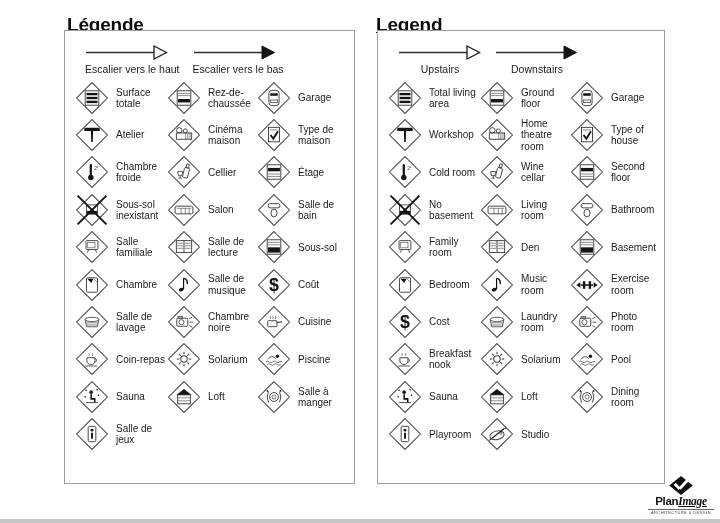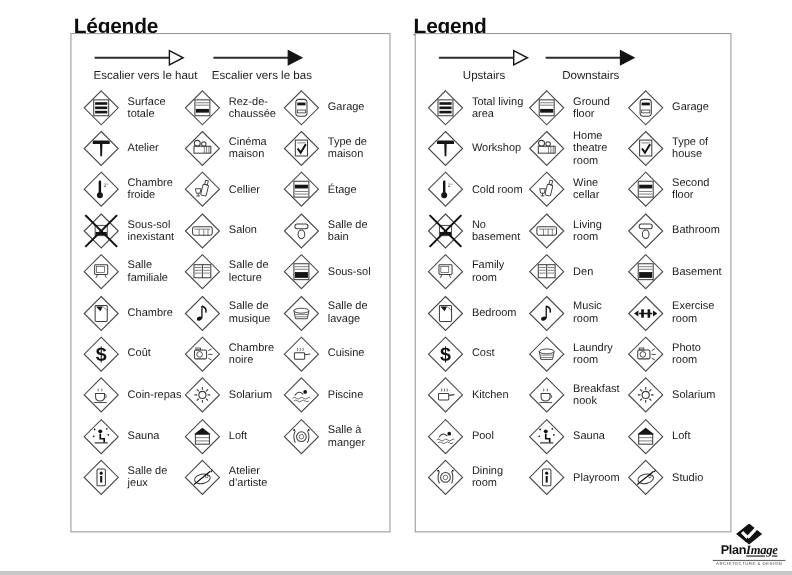--- a/index.html
+++ b/index.html
@@ -417,34 +417,34 @@
       <div class="cell">
         <svg class="dicon" viewBox="0 0 40 40">
           <use href="#diamond-shape" xlink:href="#diamond-shape"></use>
           <use href="#sym-music-room" xlink:href="#sym-music-room"></use>
         </svg>
         <div class="cell-label">Salle de musique</div>
       </div>
       <div class="cell">
         <svg class="dicon" viewBox="0 0 40 40">
           <use href="#diamond-shape" xlink:href="#diamond-shape"></use>
+          <use href="#sym-cost" xlink:href="#sym-cost"></use>
+        </svg>
+        <div class="cell-label">Coût</div>
+      </div>
+      <div class="cell">
+        <svg class="dicon" viewBox="0 0 40 40">
+          <use href="#diamond-shape" xlink:href="#diamond-shape"></use>
           <use href="#sym-laundry-room" xlink:href="#sym-laundry-room"></use>
         </svg>
         <div class="cell-label">Salle de lavage</div>
       </div>
       <div class="cell">
         <svg class="dicon" viewBox="0 0 40 40">
           <use href="#diamond-shape" xlink:href="#diamond-shape"></use>
-          <use href="#sym-cost" xlink:href="#sym-cost"></use>
-        </svg>
-        <div class="cell-label">Coût</div>
-      </div>
-      <div class="cell">
-        <svg class="dicon" viewBox="0 0 40 40">
-          <use href="#diamond-shape" xlink:href="#diamond-shape"></use>
           <use href="#sym-photo-room" xlink:href="#sym-photo-room"></use>
         </svg>
         <div class="cell-label">Chambre noire</div>
       </div>
       <div class="cell">
         <svg class="dicon" viewBox="0 0 40 40">
           <use href="#diamond-shape" xlink:href="#diamond-shape"></use>
           <use href="#sym-kitchen" xlink:href="#sym-kitchen"></use>
         </svg>
         <div class="cell-label">Cuisine</div>
@@ -490,27 +490,20 @@
           <use href="#sym-dining-room" xlink:href="#sym-dining-room"></use>
         </svg>
         <div class="cell-label">Salle à manger</div>
       </div>
       <div class="cell">
         <svg class="dicon" viewBox="0 0 40 40">
           <use href="#diamond-shape" xlink:href="#diamond-shape"></use>
           <use href="#sym-playroom" xlink:href="#sym-playroom"></use>
         </svg>
         <div class="cell-label">Salle de jeux</div>
-      </div>
-      <div class="cell">
-        <svg class="dicon" viewBox="0 0 40 40">
-          <use href="#diamond-shape" xlink:href="#diamond-shape"></use>
-          <use href="#sym-studio" xlink:href="#sym-studio"></use>
-        </svg>
-        <div class="cell-label">Atelier d’artiste</div>
       </div>
     </div>
 </div>
 
 <div class="panel" id="panel-en">
   <div class="arrows">
     <div class="arrow-group">
       <svg class="arrow-svg" width="84" height="16" viewBox="0 0 84 16">
         <line x1="1" y1="8.5" x2="69" y2="8.5" stroke="#2d2d2d" stroke-width="1.6"></line>
         <polygon points="69,2 81.5,8.5 69,15" fill="#ffffff" stroke="#1a1a1a" stroke-width="1.3"></polygon>
@@ -669,27 +662,20 @@
       <div class="cell">
         <svg class="dicon" viewBox="0 0 40 40">
           <use href="#diamond-shape" xlink:href="#diamond-shape"></use>
           <use href="#sym-photo-room" xlink:href="#sym-photo-room"></use>
         </svg>
         <div class="cell-label">Photo room</div>
       </div>
       <div class="cell">
         <svg class="dicon" viewBox="0 0 40 40">
           <use href="#diamond-shape" xlink:href="#diamond-shape"></use>
-          <use href="#sym-kitchen" xlink:href="#sym-kitchen"></use>
-        </svg>
-        <div class="cell-label">Kitchen</div>
-      </div>
-      <div class="cell">
-        <svg class="dicon" viewBox="0 0 40 40">
-          <use href="#diamond-shape" xlink:href="#diamond-shape"></use>
           <use href="#sym-breakfast-nook" xlink:href="#sym-breakfast-nook"></use>
         </svg>
         <div class="cell-label">Breakfast nook</div>
       </div>
       <div class="cell">
         <svg class="dicon" viewBox="0 0 40 40">
           <use href="#diamond-shape" xlink:href="#diamond-shape"></use>
           <use href="#sym-solarium" xlink:href="#sym-solarium"></use>
         </svg>
         <div class="cell-label">Solarium</div>

